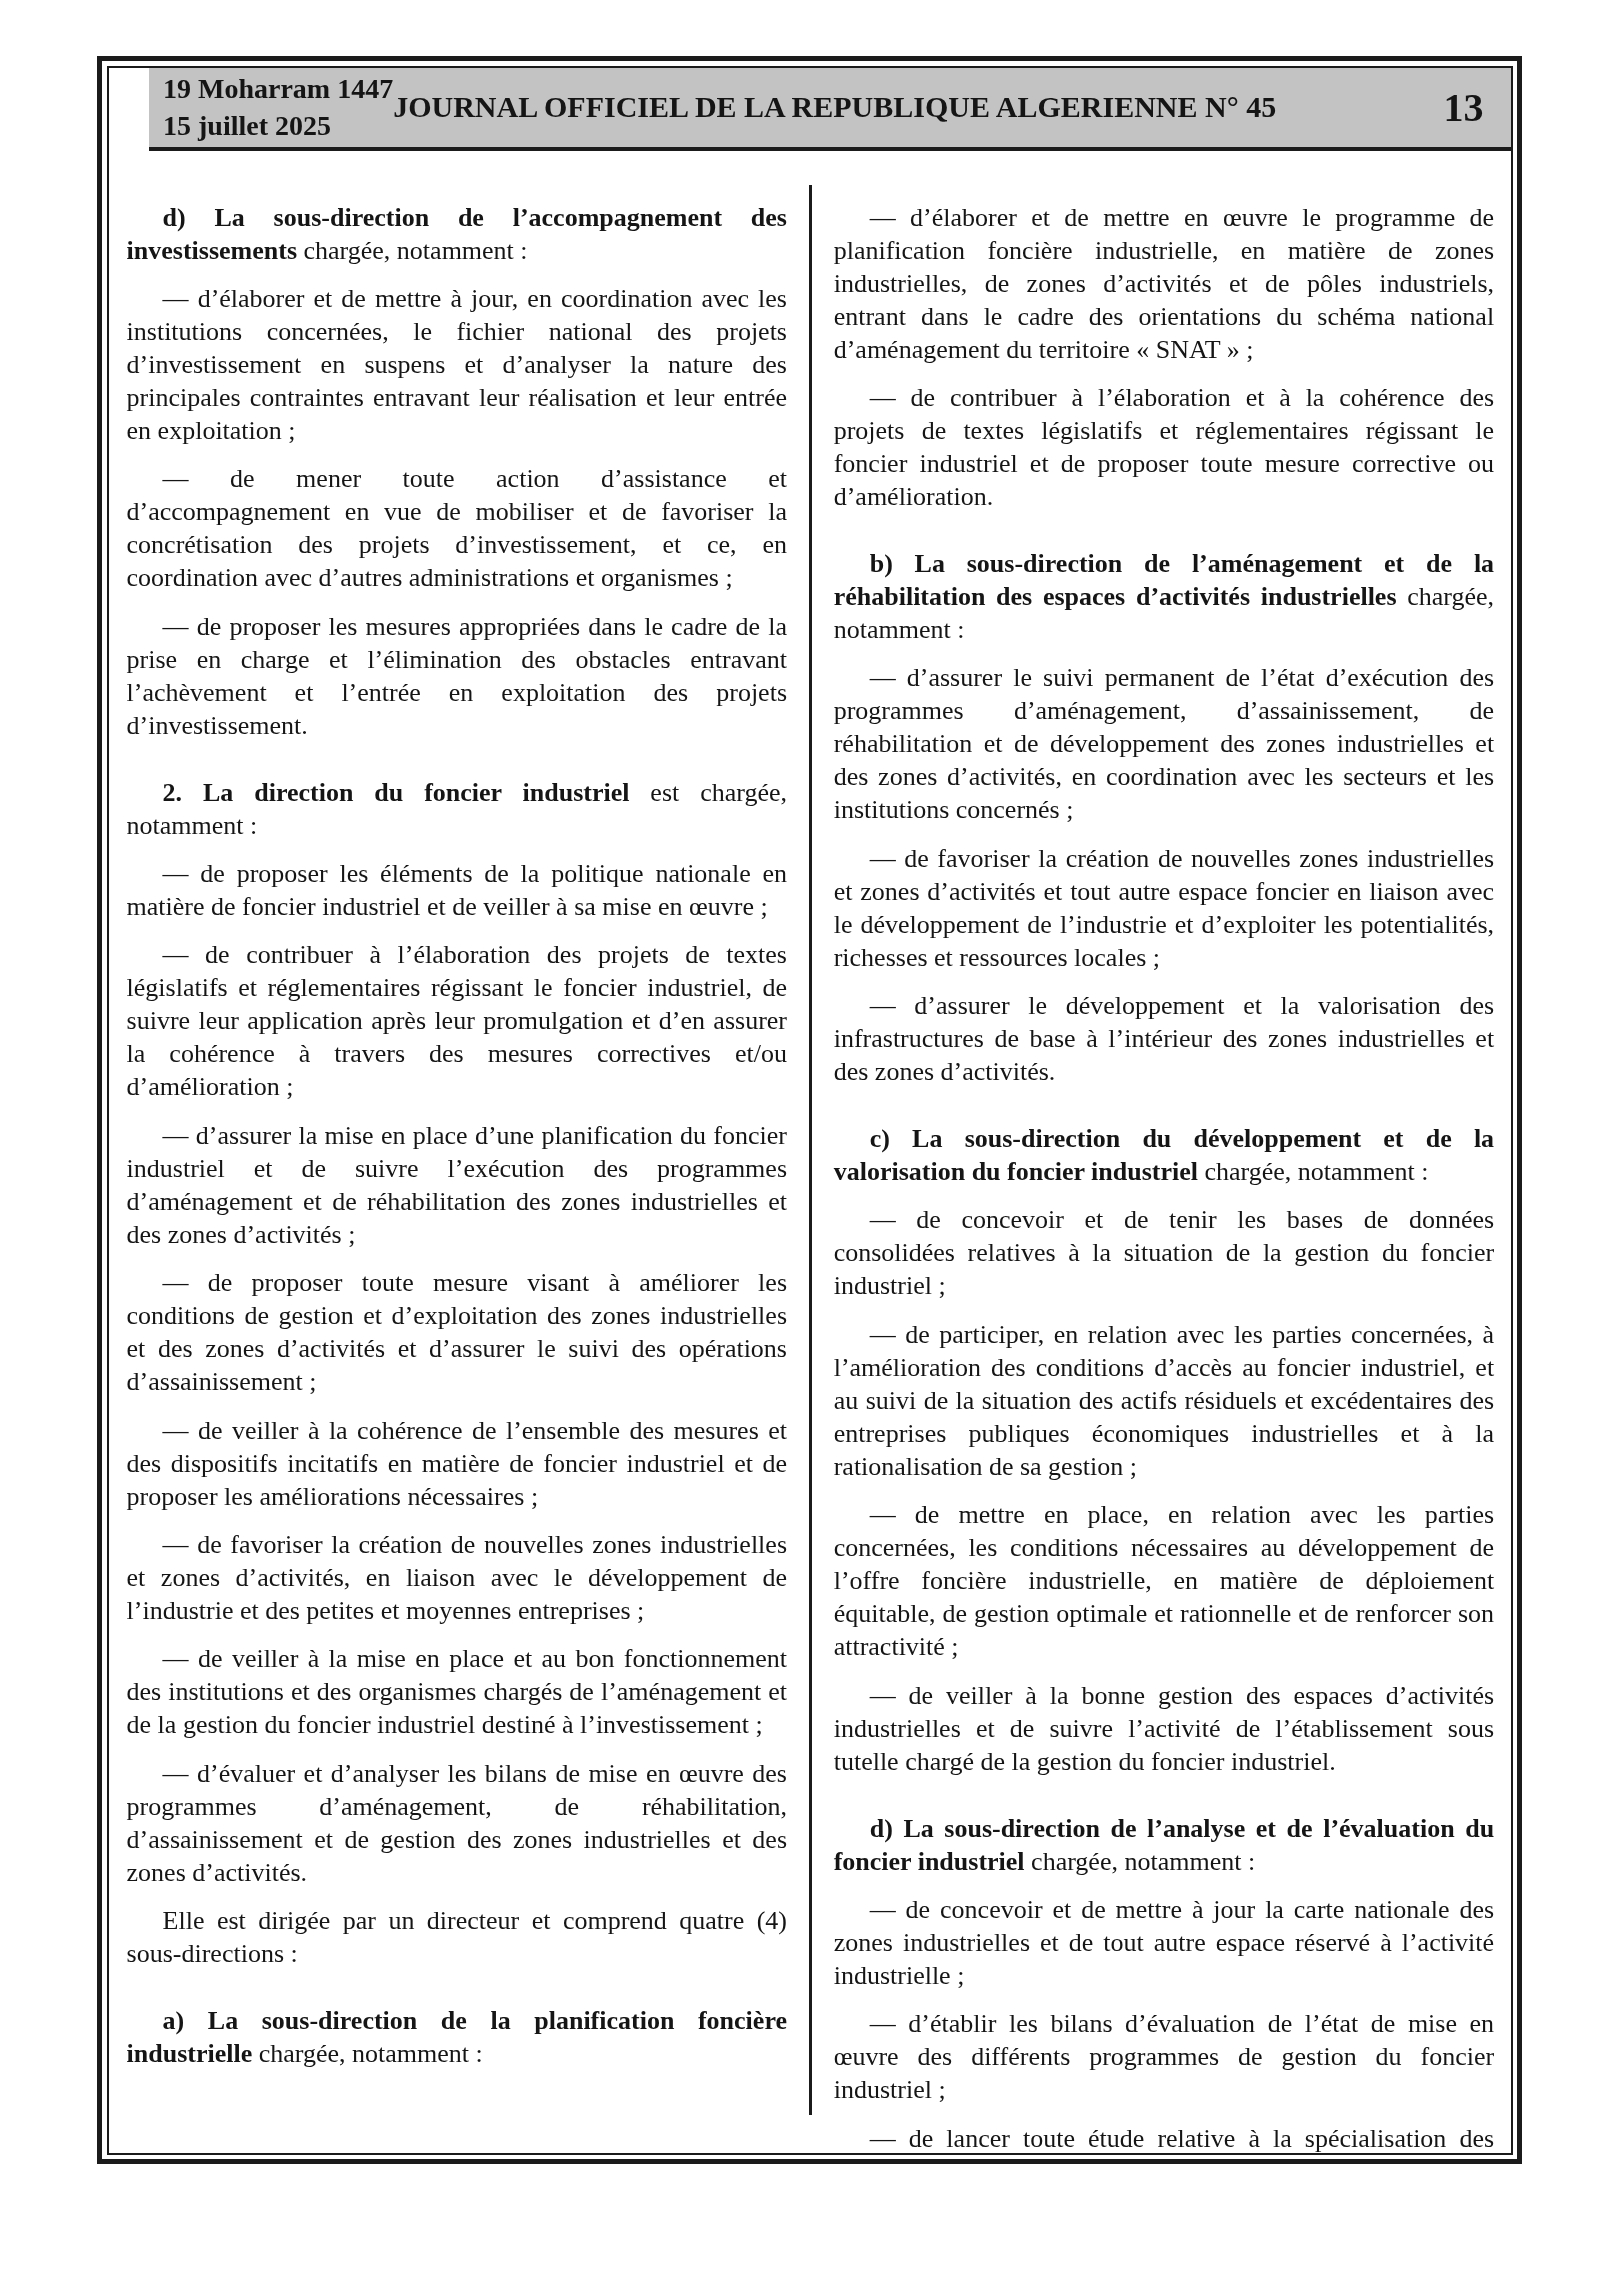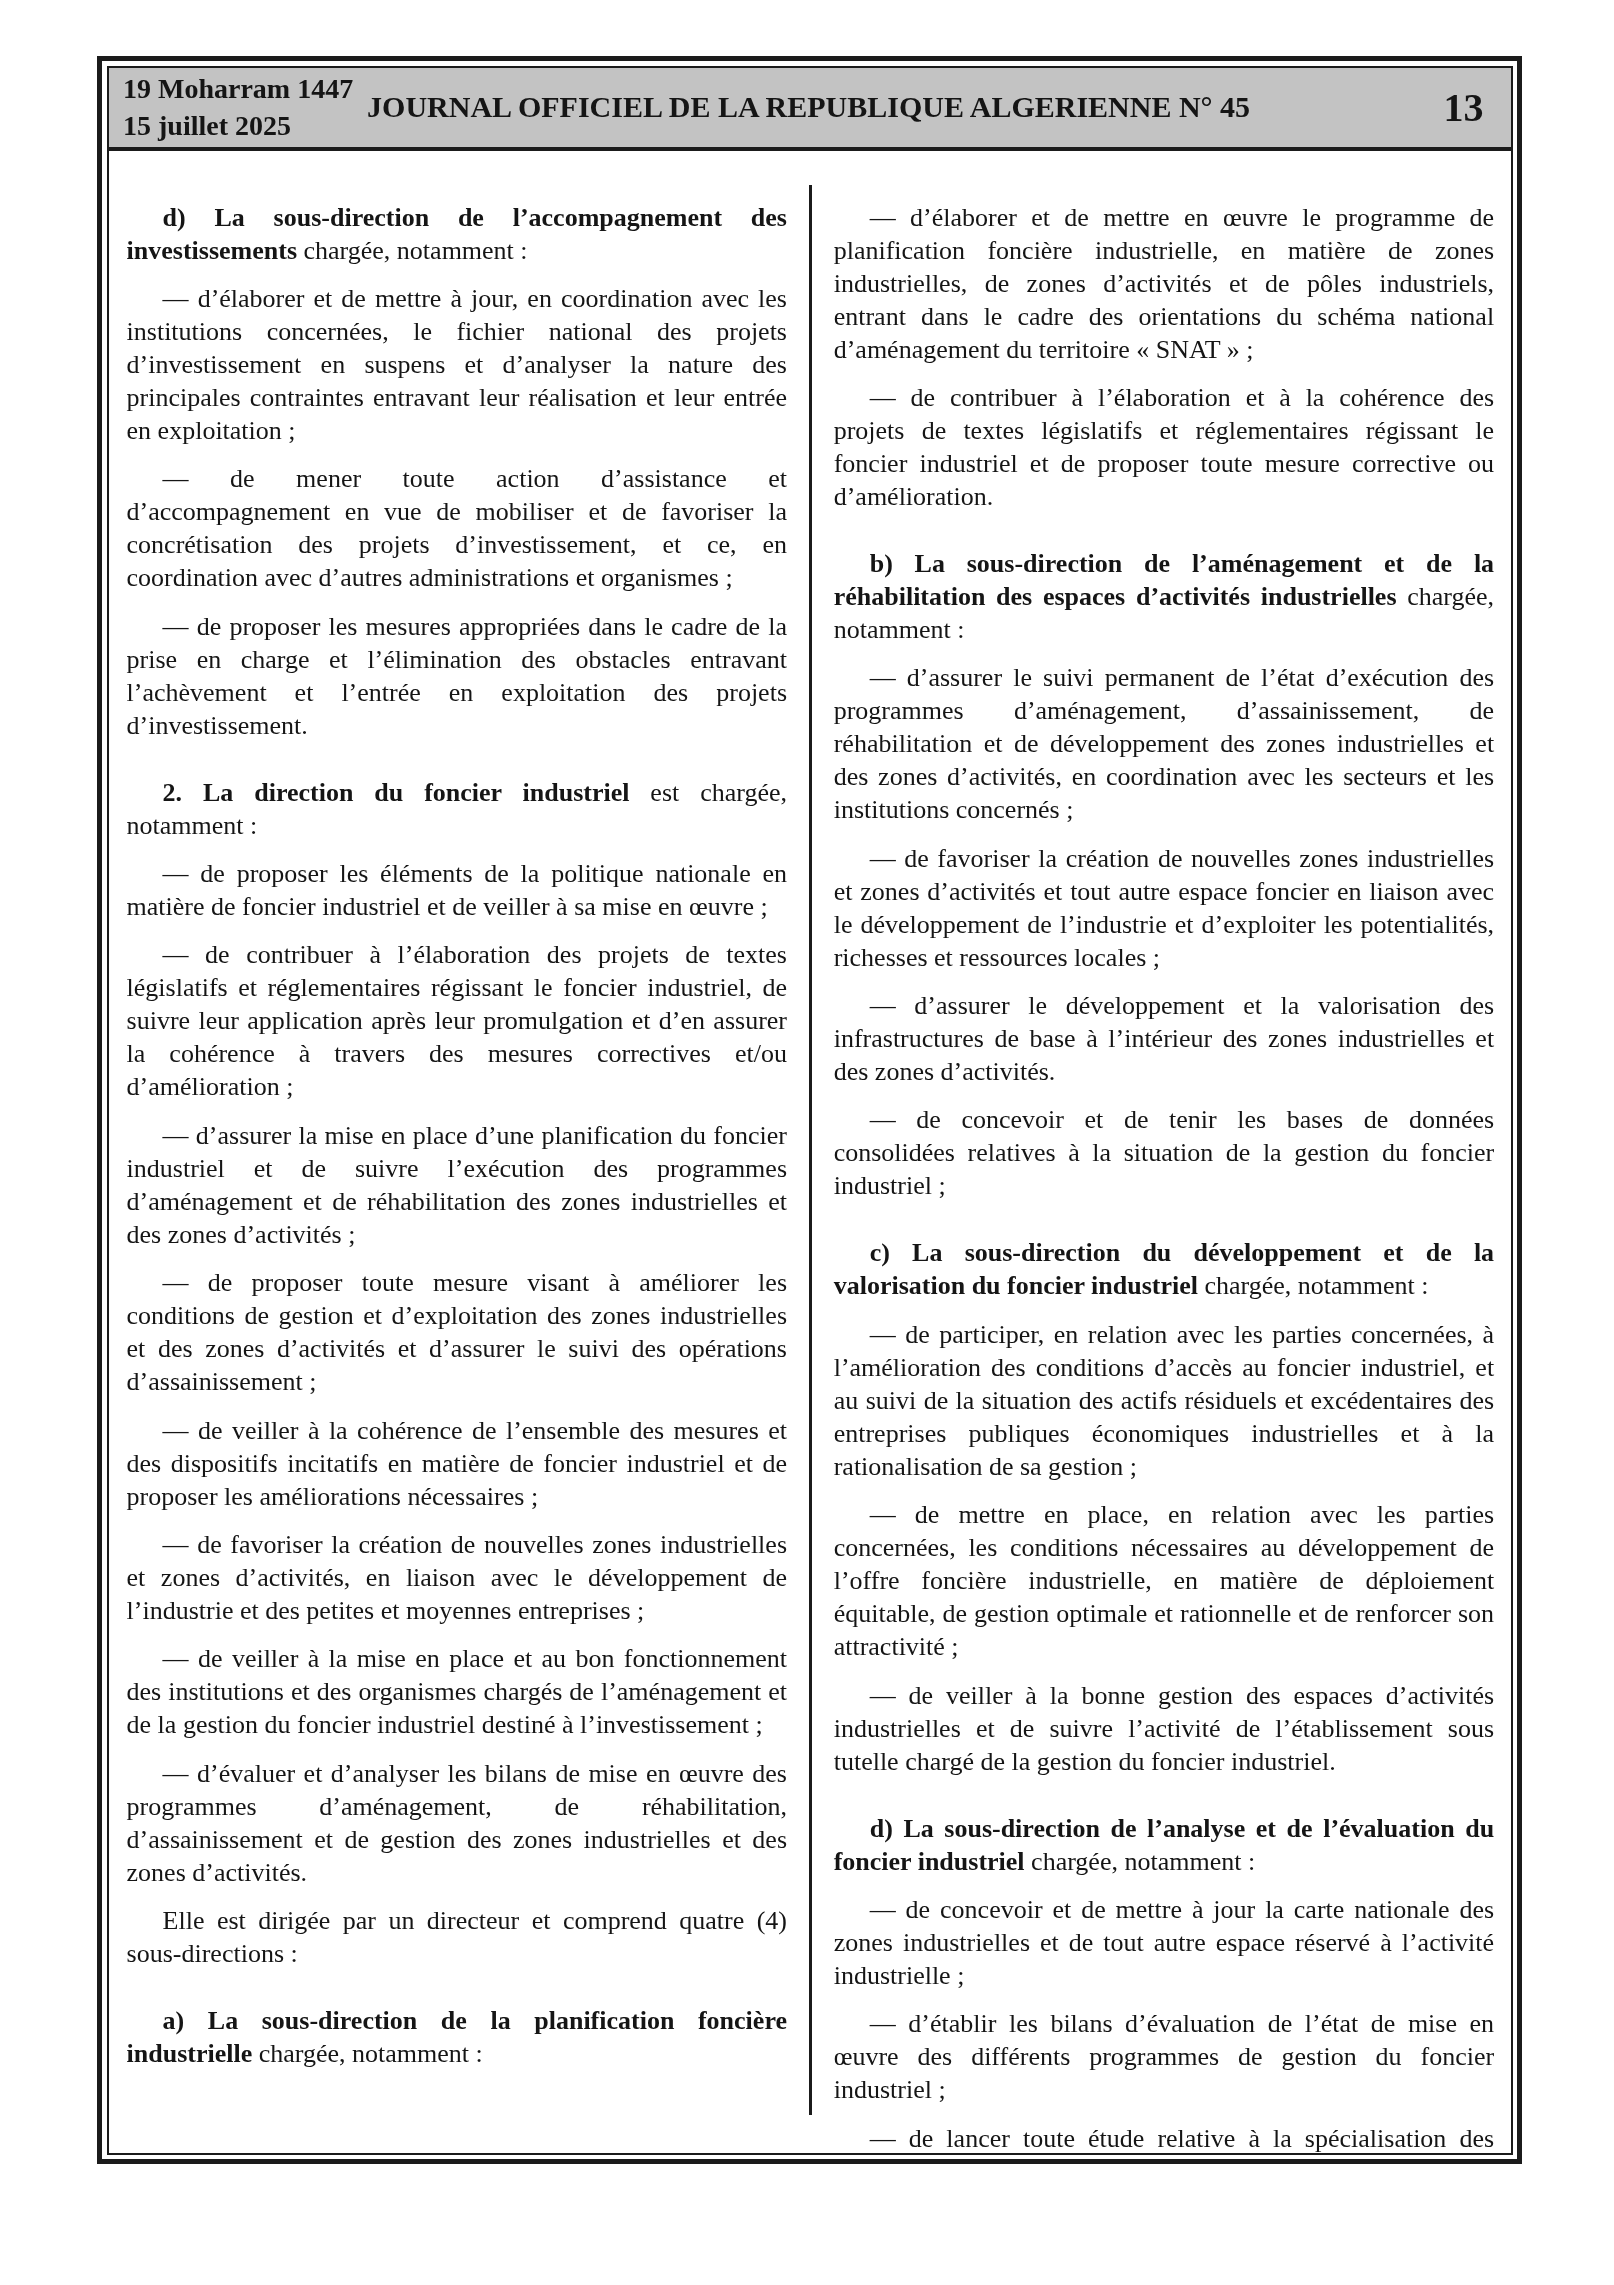--- a/index.html
+++ b/index.html
@@ -36,20 +36,21 @@
     box-sizing: border-box;
   }
   .page-header {
     background: #c3c3c3;
     border-bottom: 4.5px solid #1b1b1b;
     height: 83px;
     flex: 0 0 auto;
     display: flex;
     align-items: center;
     box-sizing: border-box;
+    margin-left: 40px;
   }
   .header-dates {
     width: 299px;
     padding-left: 14.5px;
     font-weight: bold;
     font-size: 28px;
     line-height: 37px;
     box-sizing: border-box;
     white-space: nowrap;
   }
@@ -132,22 +133,22 @@
             <p class="para heading"><span class="b">a) La sous-direction de la planification foncière industrielle</span> chargée, notamment :</p>
           </div>
         <div class="column-divider"></div>
         <div class="col col-right">
             <p class="para">— d’élaborer et de mettre en œuvre le programme de planification foncière industrielle, en matière de zones industrielles, de zones d’activités et de pôles industriels, entrant dans le cadre des orientations du schéma national d’aménagement du territoire « SNAT » ;</p>
             <p class="para">— de contribuer à l’élaboration et à la cohérence des projets de textes législatifs et réglementaires régissant le foncier industriel et de proposer toute mesure corrective ou d’amélioration.</p>
             <p class="para heading"><span class="b">b) La sous-direction de l’aménagement et de la réhabilitation des espaces d’activités industrielles</span> chargée, notamment :</p>
             <p class="para">— d’assurer le suivi permanent de l’état d’exécution des programmes d’aménagement, d’assainissement, de réhabilitation et de développement des zones industrielles et des zones d’activités, en coordination avec les secteurs et les institutions concernés ;</p>
             <p class="para">— de favoriser la création de nouvelles zones industrielles et zones d’activités et tout autre espace foncier en liaison avec le développement de l’industrie et d’exploiter les potentialités, richesses et ressources locales ;</p>
             <p class="para">— d’assurer le développement et la valorisation des infrastructures de base à l’intérieur des zones industrielles et des zones d’activités.</p>
+            <p class="para heading"><span class="b">c) La sous-direction du développement et de la valorisation du foncier industriel</span> chargée, notamment :</p>
             <p class="para">— de concevoir et de tenir les bases de données consolidées relatives à la situation de la gestion du foncier industriel ;</p>
-            <p class="para heading"><span class="b">c) La sous-direction du développement et de la valorisation du foncier industriel</span> chargée, notamment :</p>
             <p class="para">— de participer, en relation avec les parties concernées, à l’amélioration des conditions d’accès au foncier industriel, et au suivi de la situation des actifs résiduels et excédentaires des entreprises publiques économiques industrielles et à la rationalisation de sa gestion ;</p>
             <p class="para">— de mettre en place, en relation avec les parties concernées, les conditions nécessaires au développement de l’offre foncière industrielle, en matière de déploiement équitable, de gestion optimale et rationnelle et de renforcer son attractivité ;</p>
             <p class="para">— de veiller à la bonne gestion des espaces d’activités industrielles et de suivre l’activité de l’établissement sous tutelle chargé de la gestion du foncier industriel.</p>
             <p class="para heading"><span class="b">d) La sous-direction de l’analyse et de l’évaluation du foncier industriel</span> chargée, notamment :</p>
             <p class="para">— de concevoir et de mettre à jour la carte nationale des zones industrielles et de tout autre espace réservé à l’activité industrielle ;</p>
             <p class="para">— d’établir les bilans d’évaluation de l’état de mise en œuvre des différents programmes de gestion du foncier industriel ;</p>
             <p class="para">— de lancer toute étude relative à la spécialisation des zones industrielles et des zones d’activités, tenant compte des potentialités et des ressources locales ;</p>
           </div>
       </div>
 

